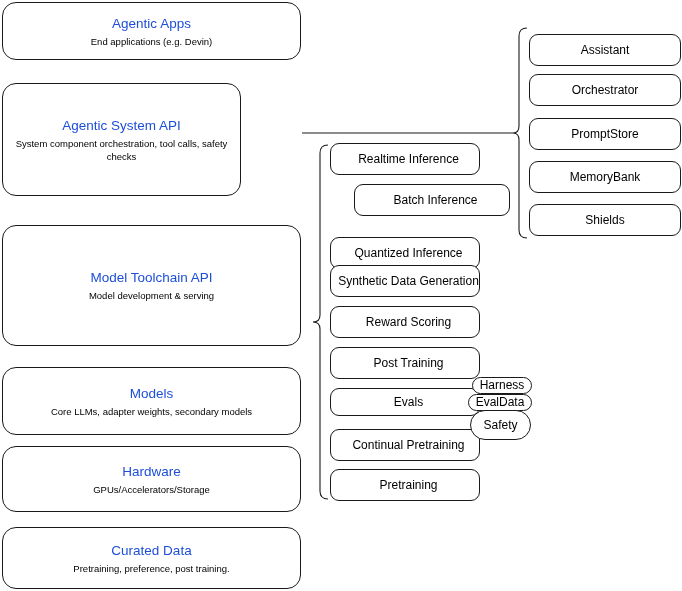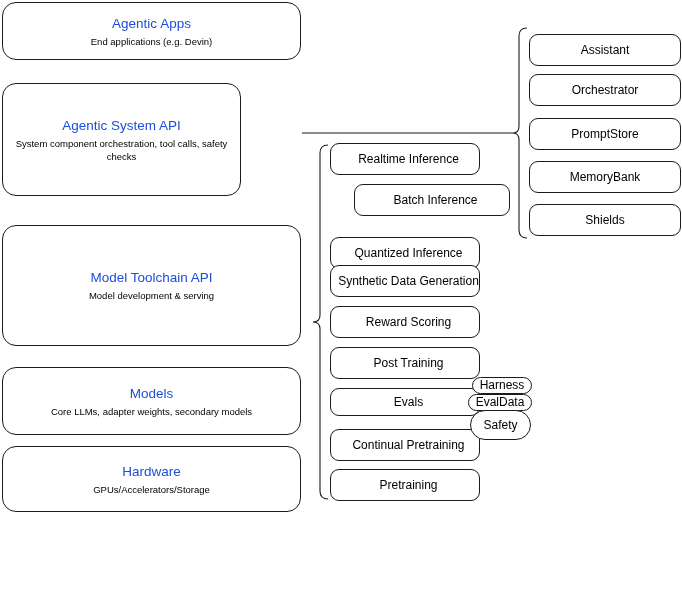--- a/index.html
+++ b/index.html
@@ -103,20 +103,24 @@
   <div class="box layer-box" style="left:2px; top:367px; width:299px; height:68px;">
     <div class="layer-title">Models</div>
     <div class="layer-sub">Core LLMs, adapter weights, secondary models</div>
   </div>
 
   <div class="box layer-box" style="left:2px; top:446px; width:299px; height:66px;">
     <div class="layer-title">Hardware</div>
     <div class="layer-sub">GPUs/Accelerators/Storage</div>
   </div>
 
+  <div class="box layer-box" style="left:2px; top:527px; width:299px; height:62px;">
+    <div class="layer-title">Curated Data</div>
+    <div class="layer-sub">Pretraining, preference, post training.</div>
+  </div>
 
   <svg class="overlay" viewBox="0 0 682 591" xmlns="http://www.w3.org/2000/svg">
 
     <line x1="302" y1="133" x2="513" y2="133"></line>
 
     <path d="M 527 28 q -8 0 -8 8 L 519 126 q 0 7 -6 7 q 6 0 6 7 l 0 90 q 0 8 8 8"></path>
 
     <path d="M 328 145 q -8 0 -8 8 L 320 315 q 0 7 -7 7 q 7 0 7 7 l 0 162 q 0 8 8 8"></path>
   </svg>
 

